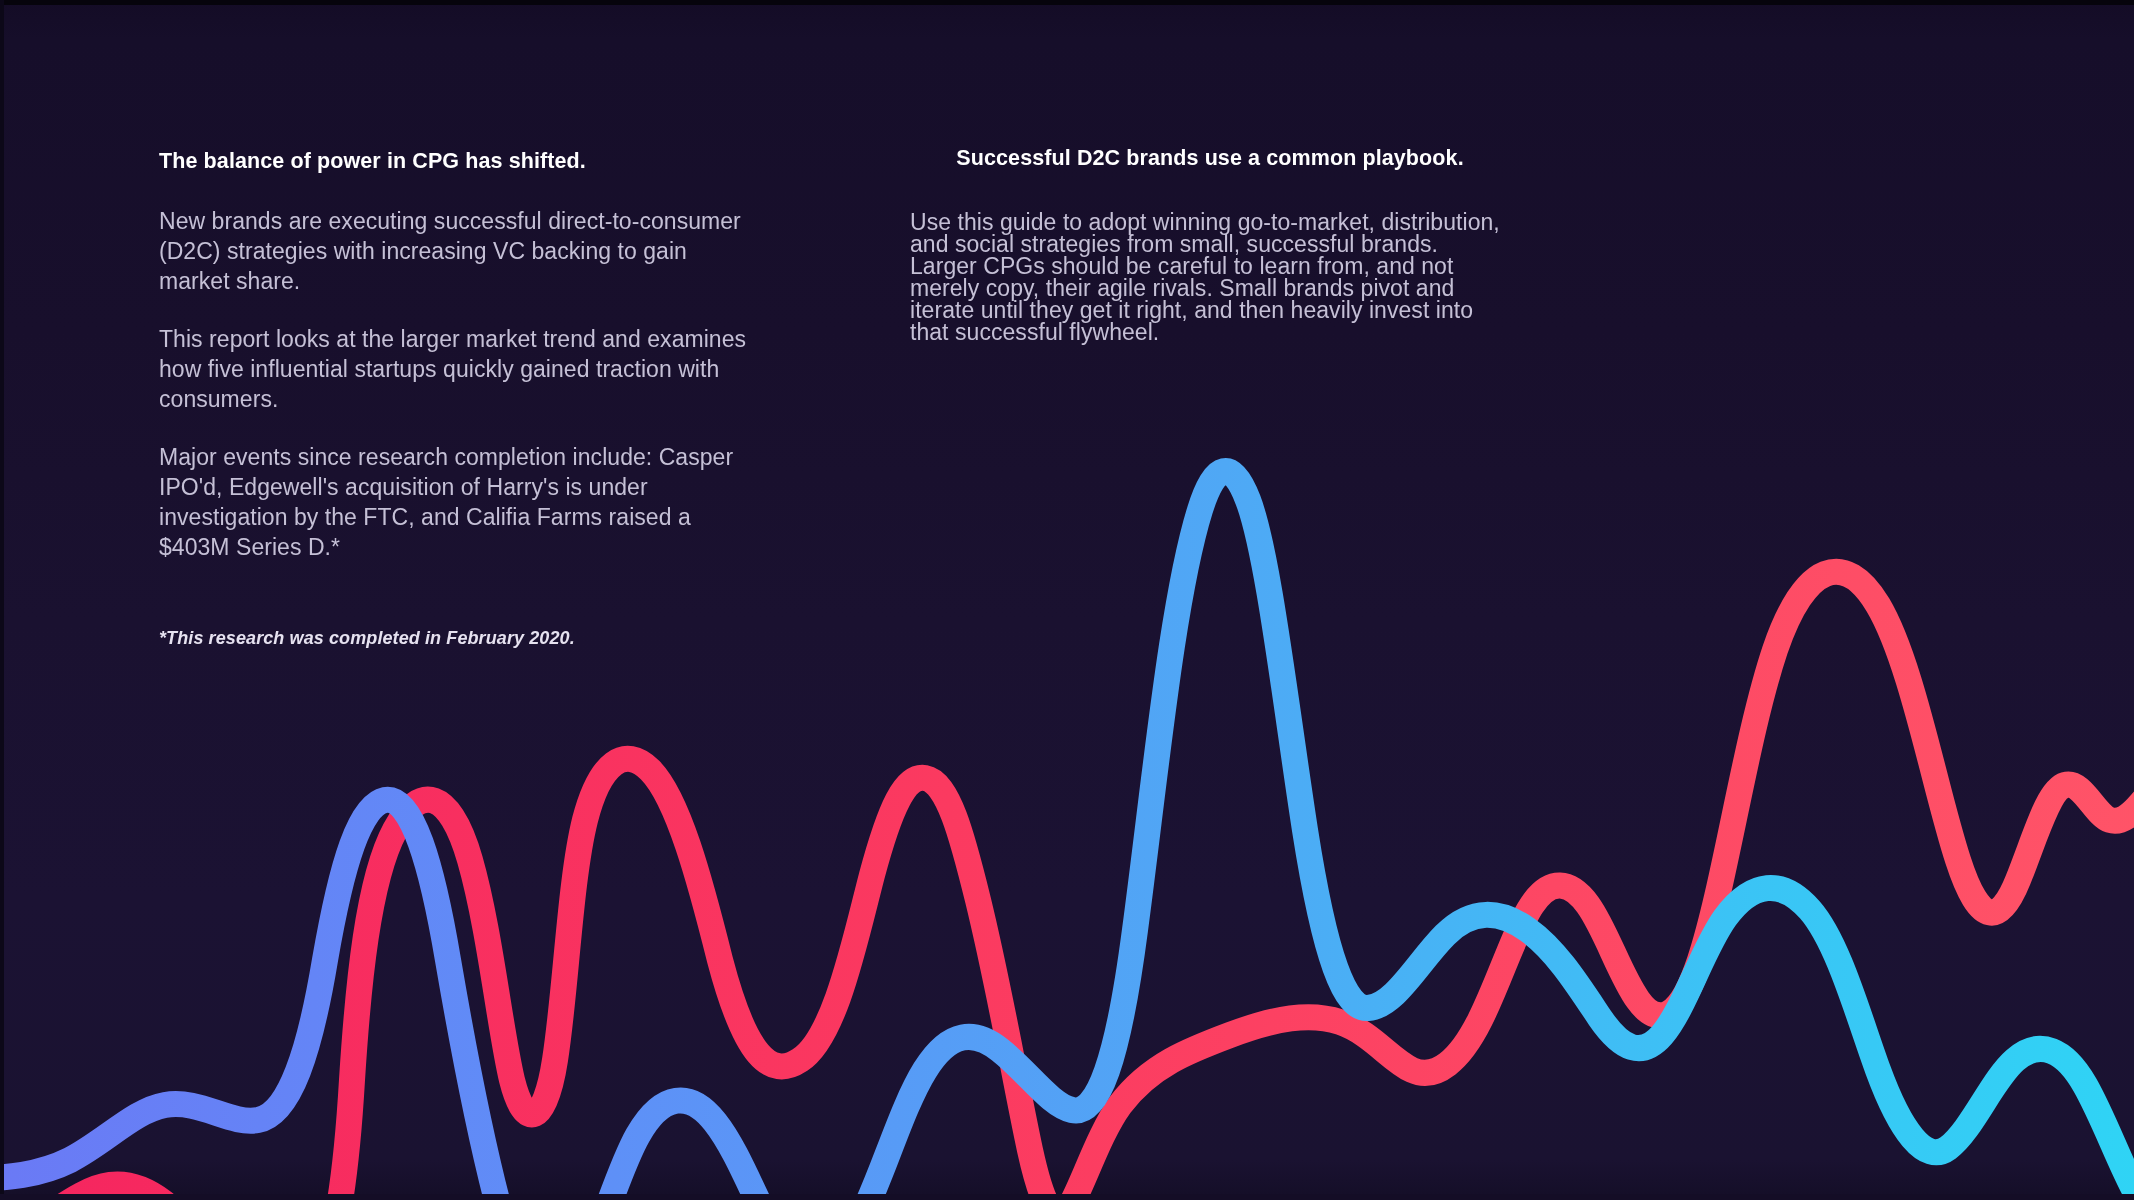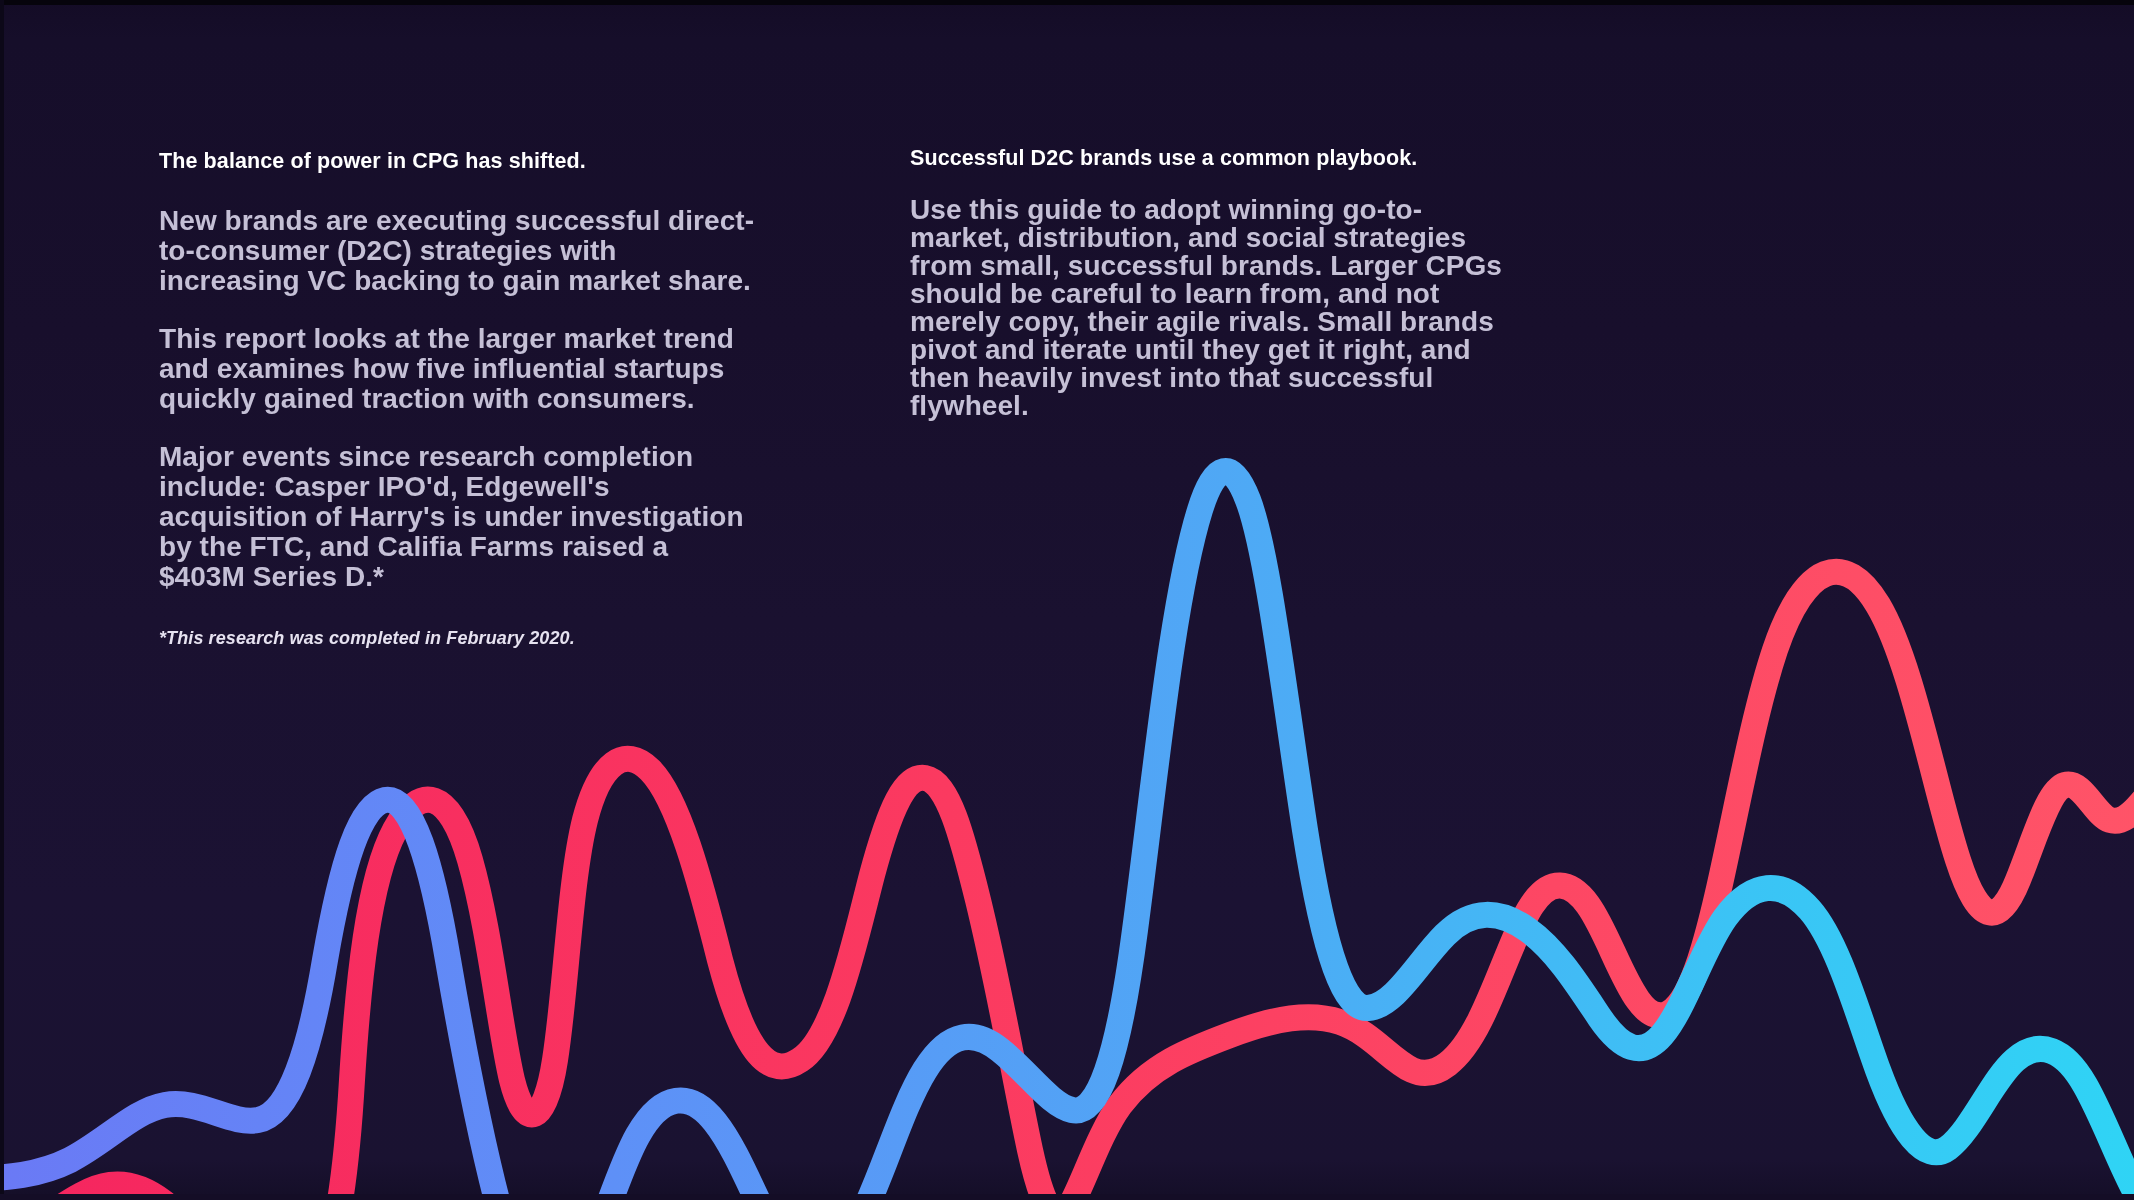--- a/index.html
+++ b/index.html
@@ -63,31 +63,31 @@
     font-size: 21.5px;
     font-weight: bold;
     color: #ffffff;
     letter-spacing: 0.1px;
     line-height: 1.3;
     margin-bottom: 30px;
     white-space: nowrap;
   }
 
   .col-para {
-    font-size: 28px;
-    font-weight: 700;
+    font-size: 23px;
+    font-weight: 400;
     line-height: 30px;
     color: #c5c0d6;
     margin-bottom: 28px;
     letter-spacing: 0.05px;
   }
   .col-para:last-of-type { margin-bottom: 0; }
 
-  #col-right .col-heading { margin-bottom: 23px; }
-  #col-right .col-para { line-height: 28px; }
+  #col-right .col-heading { margin-bottom: 38px; text-align: center; }
+  #col-right .col-para { line-height: 22px; }
 
   .footnote {
     position: absolute;
     left: 159px;
     top: 628px;
     font-size: 18px;
     font-style: italic;
     font-weight: bold;
     color: #e6e2f0;
     letter-spacing: 0.1px;

